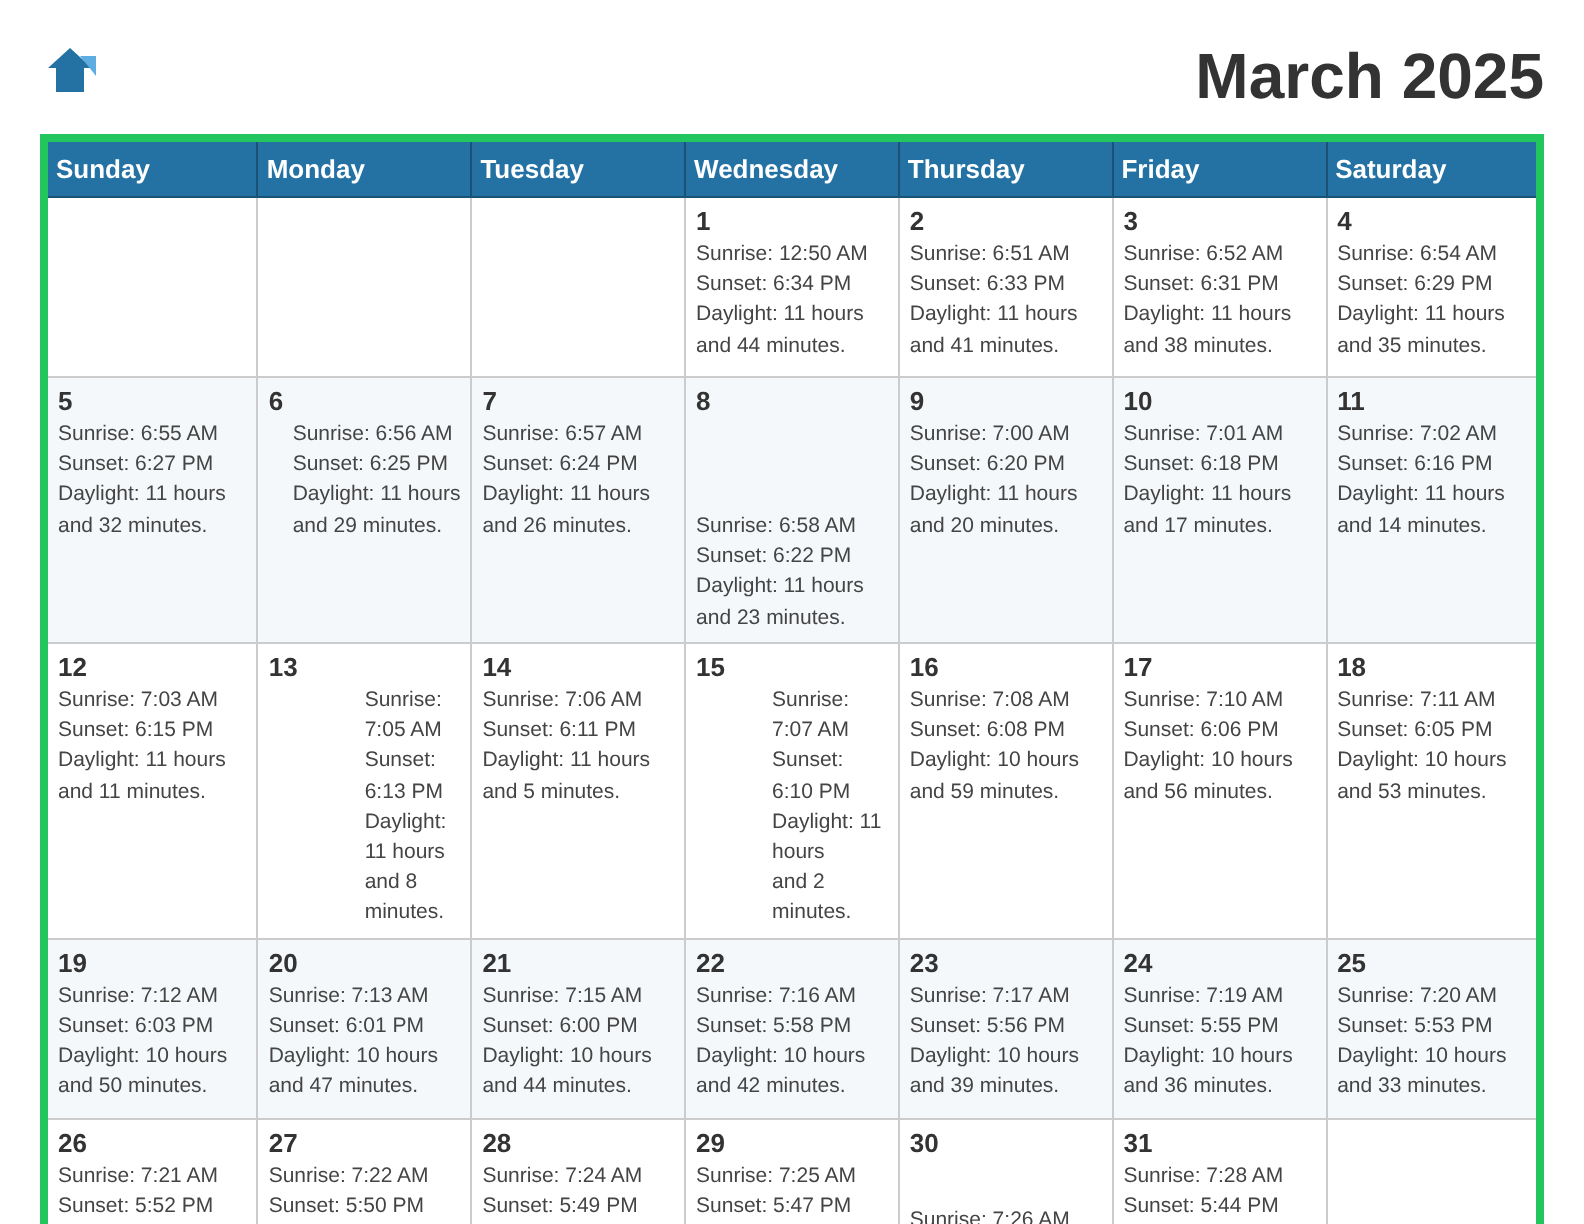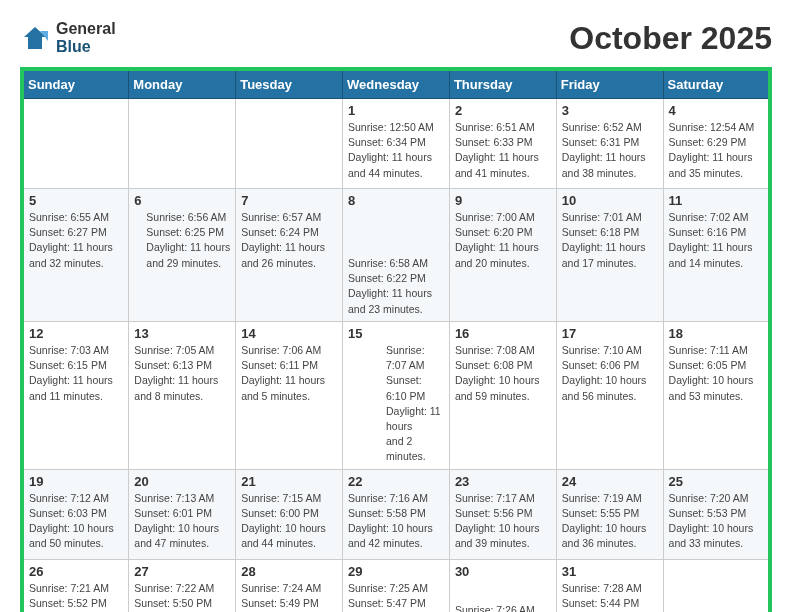--- a/index.html
+++ b/index.html
@@ -100,27 +100,23 @@
 </head>
 <body>
 
 <div class="header">
   <div class="logo">
     <svg class="logo-icon" viewBox="0 0 30 30">
       <rect x="0" y="0" width="30" height="30" fill="white"></rect>
       <polygon points="15,4 26,14 22,14 22,26 8,26 8,14 4,14" fill="#2471a3"></polygon>
       <polygon points="20,8 28,8 28,18" fill="#5dade2"></polygon>
     </svg>
-    <div class="logo-text">
-      <span class="logo-general">General</span>
-      <span class="logo-blue">Blue</span>
-    </div>
   </div>
   <div class="title-block">
-    <div class="month-title">October 2025</div>
+    <div class="month-title">March 2025</div>
   </div>
 </div>
 
 <table>
   <thead>
     <tr>
     <th>Sunday</th>
         <th>Monday</th>
         <th>Tuesday</th>
         <th>Wednesday</th>
@@ -150,21 +146,21 @@
         </td>
         <td>
           <span class="day-number">3</span>
           <div class="day-info" style="white-space: pre-line;">Sunrise: 6:52 AM
 Sunset: 6:31 PM
 Daylight: 11 hours
 and 38 minutes.</div>
         </td>
         <td>
           <span class="day-number">4</span>
-          <div class="day-info" style="white-space: pre-line;">Sunrise: 12:54 AM
+          <div class="day-info" style="white-space: pre-line;">Sunrise: 6:54 AM
 Sunset: 6:29 PM
 Daylight: 11 hours
 and 35 minutes.</div>
         </td>
       </tr>
       <tr>
         <td>
           <span class="day-number">5</span>
           <div class="day-info" style="white-space: pre-line;">Sunrise: 6:55 AM
 Sunset: 6:27 PM
@@ -217,21 +213,21 @@
       <tr>
         <td>
           <span class="day-number">12</span>
           <div class="day-info" style="white-space: pre-line;">Sunrise: 7:03 AM
 Sunset: 6:15 PM
 Daylight: 11 hours
 and 11 minutes.</div>
         </td>
         <td>
           <span class="day-number">13</span>
-          <div class="day-info" style="white-space: pre-line;">Sunrise: 7:05 AM
+          <div class="day-info" style="white-space: pre-line; margin-left: 48px;">Sunrise: 7:05 AM
 Sunset: 6:13 PM
 Daylight: 11 hours
 and 8 minutes.</div>
         </td>
         <td>
           <span class="day-number">14</span>
           <div class="day-info" style="white-space: pre-line;">Sunrise: 7:06 AM
 Sunset: 6:11 PM
 Daylight: 11 hours
 and 5 minutes.</div>

